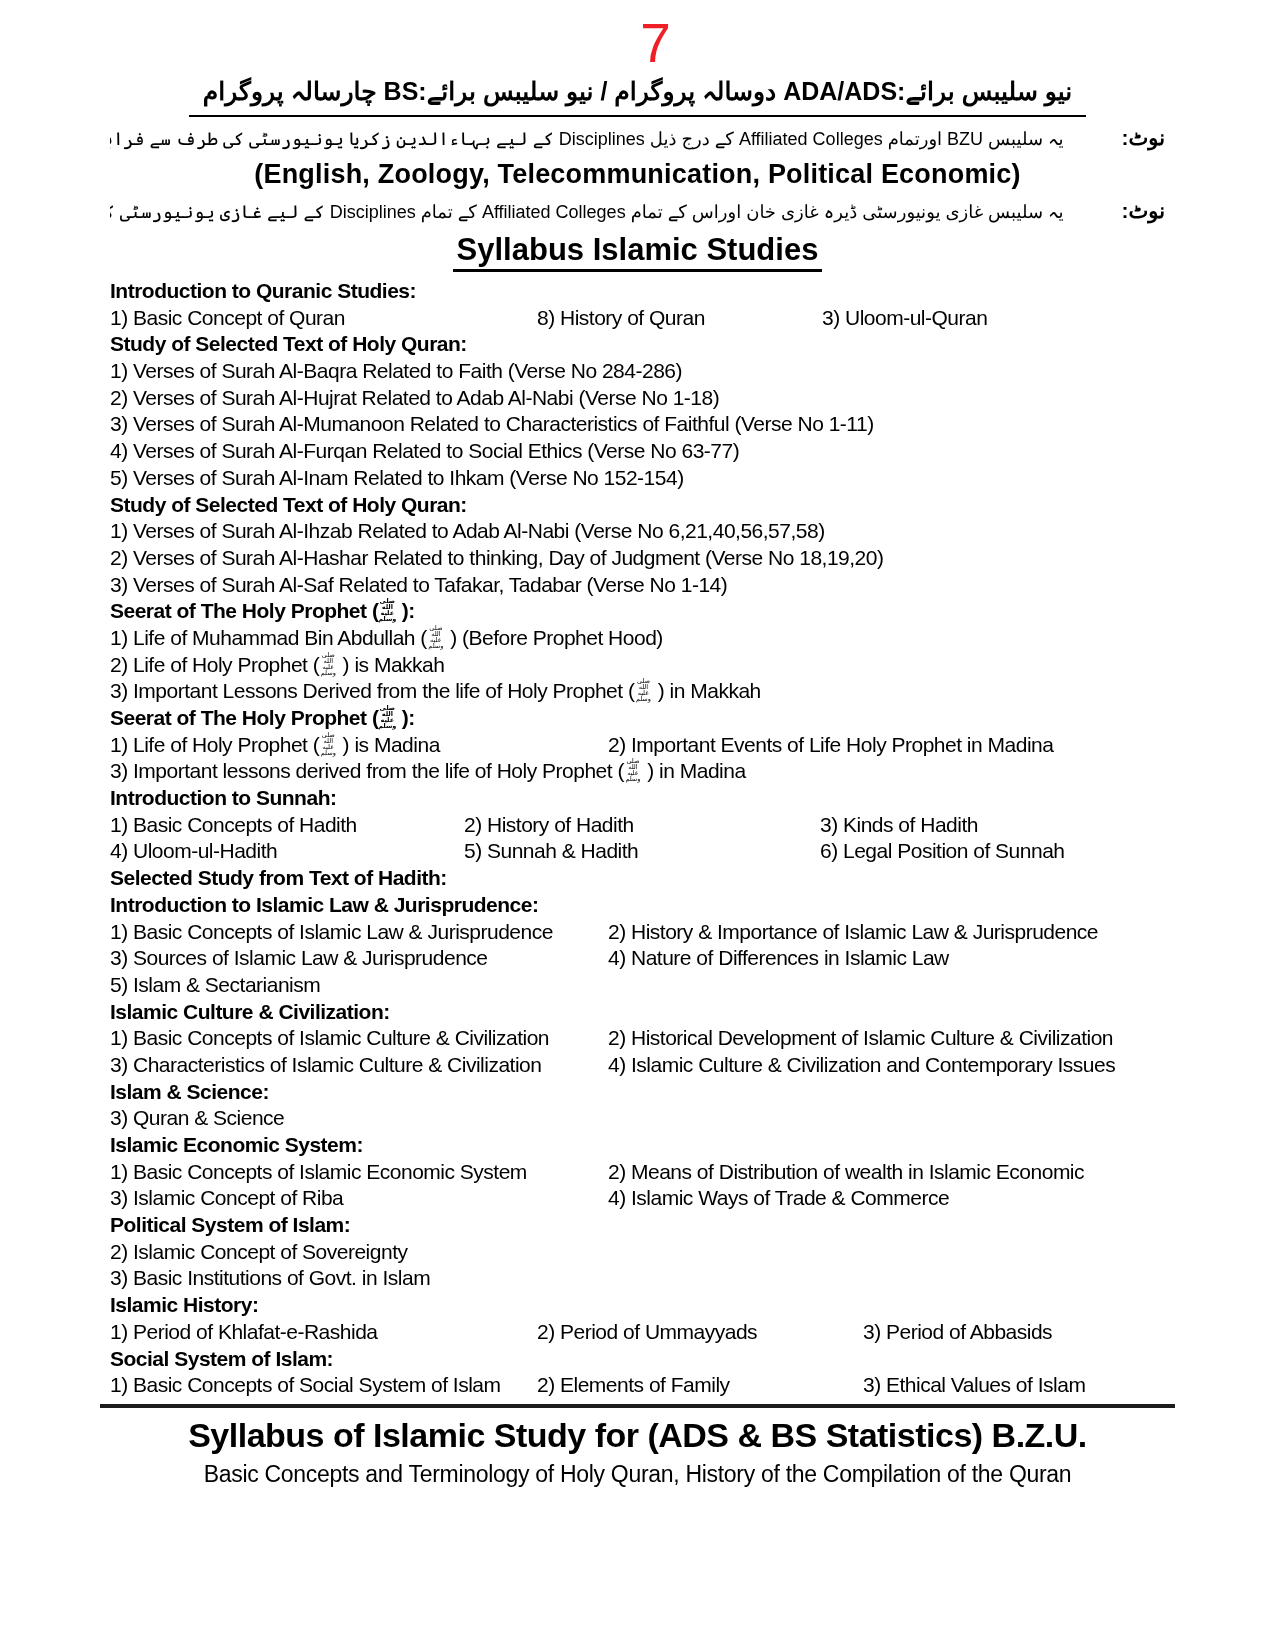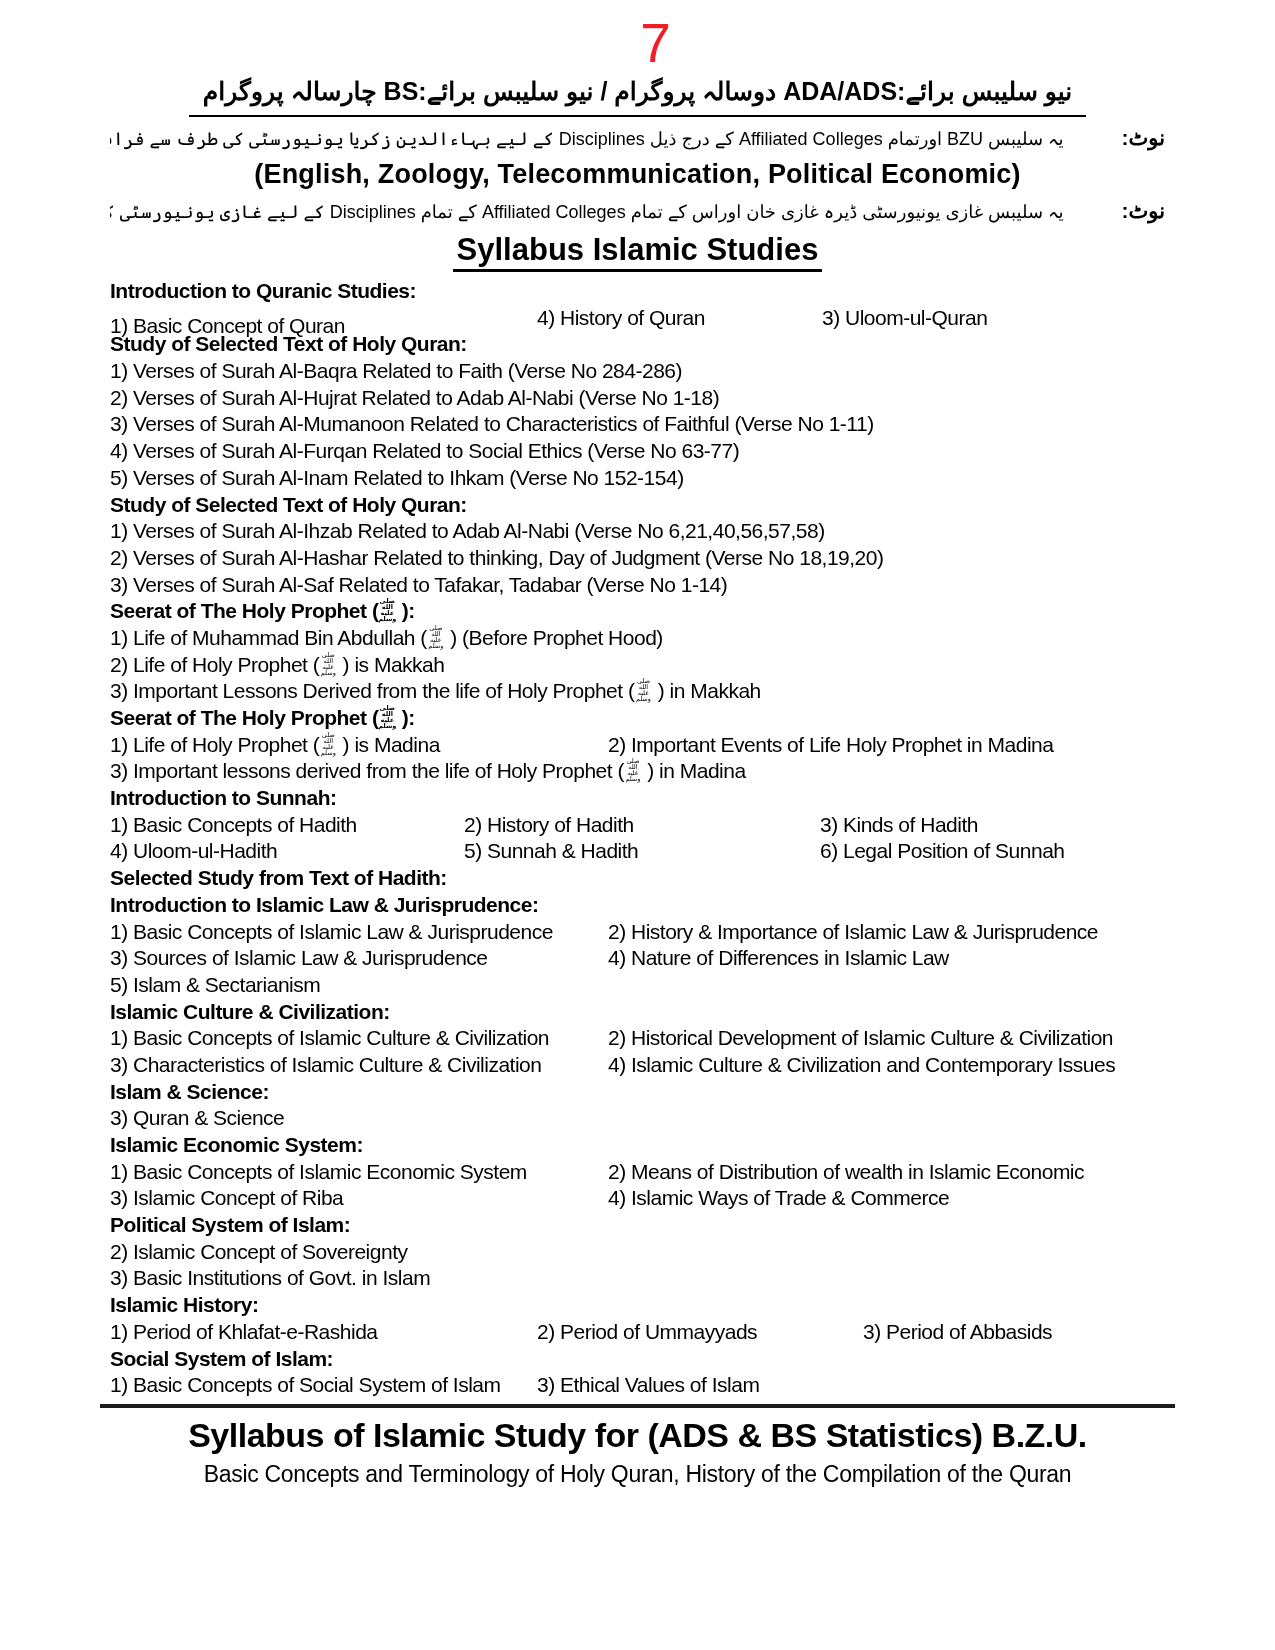--- a/index.html
+++ b/index.html
@@ -86,21 +86,21 @@
   }
   .line{
     height:26.7px;
     line-height:26.7px;
     white-space:nowrap;
   }
   .line.heading{font-weight:bold;}
   .row{display:flex;}
   .cell{flex:0 0 auto;overflow:visible;}
   .cell:last-child{flex:1 1 auto;}
-  .t3a > .cell:nth-child(1){width:427px;margin-top:8px;}
+  .t3a > .cell:nth-child(1){width:427px;}
   .t3a > .cell:nth-child(2){width:285px;}
   .t3b > .cell:nth-child(1){width:354px;}
   .t3b > .cell:nth-child(2){width:356px;}
   .t2  > .cell:nth-child(1){width:498px;}
   .t3c > .cell:nth-child(1){width:427px;}
   .t3c > .cell:nth-child(2){width:326px;}
   .saw{
     display:inline-block;
     width:18px;
     font-size:6.5px;
@@ -158,21 +158,21 @@
   </div>
 
   <div class="main-title-wrap">
     <span class="main-title">Syllabus Islamic Studies</span>
   </div>
 
   <div class="body" id="body">
       <div class="line heading">Introduction to Quranic Studies:</div>
       <div class="line row t3a">
         <span class="cell">1) Basic Concept of Quran</span>
-        <span class="cell">4) History of Quran</span>
+        <span class="cell">8) History of Quran</span>
         <span class="cell">3) Uloom-ul-Quran</span>
       </div>
       <div class="line heading">Study of Selected Text of Holy Quran:</div>
       <div class="line row t1">
         <span class="cell">1) Verses of Surah Al-Baqra Related to Faith (Verse No 284-286)</span>
       </div>
       <div class="line row t1">
         <span class="cell">2) Verses of Surah Al-Hujrat Related to Adab Al-Nabi (Verse No 1-18)</span>
       </div>
       <div class="line row t1">
@@ -267,20 +267,21 @@
       </div>
       <div class="line heading">Islamic History:</div>
       <div class="line row t3c">
         <span class="cell">1) Period of Khlafat-e-Rashida</span>
         <span class="cell">2) Period of Ummayyads</span>
         <span class="cell">3) Period of Abbasids</span>
       </div>
       <div class="line heading">Social System of Islam:</div>
       <div class="line row t3c">
         <span class="cell">1) Basic Concepts of Social System of Islam</span>
+        <span class="cell">2) Elements of Family</span>
         <span class="cell">3) Ethical Values of Islam</span>
       </div>
     </div>
 
   <div class="rule"></div>
 
   <div class="footer-title">Syllabus of Islamic Study for (ADS &amp; BS Statistics) B.Z.U.</div>
   <div class="footer-sub">Basic Concepts and Terminology of Holy Quran, History of the Compilation of the Quran</div>
 
 </div>

